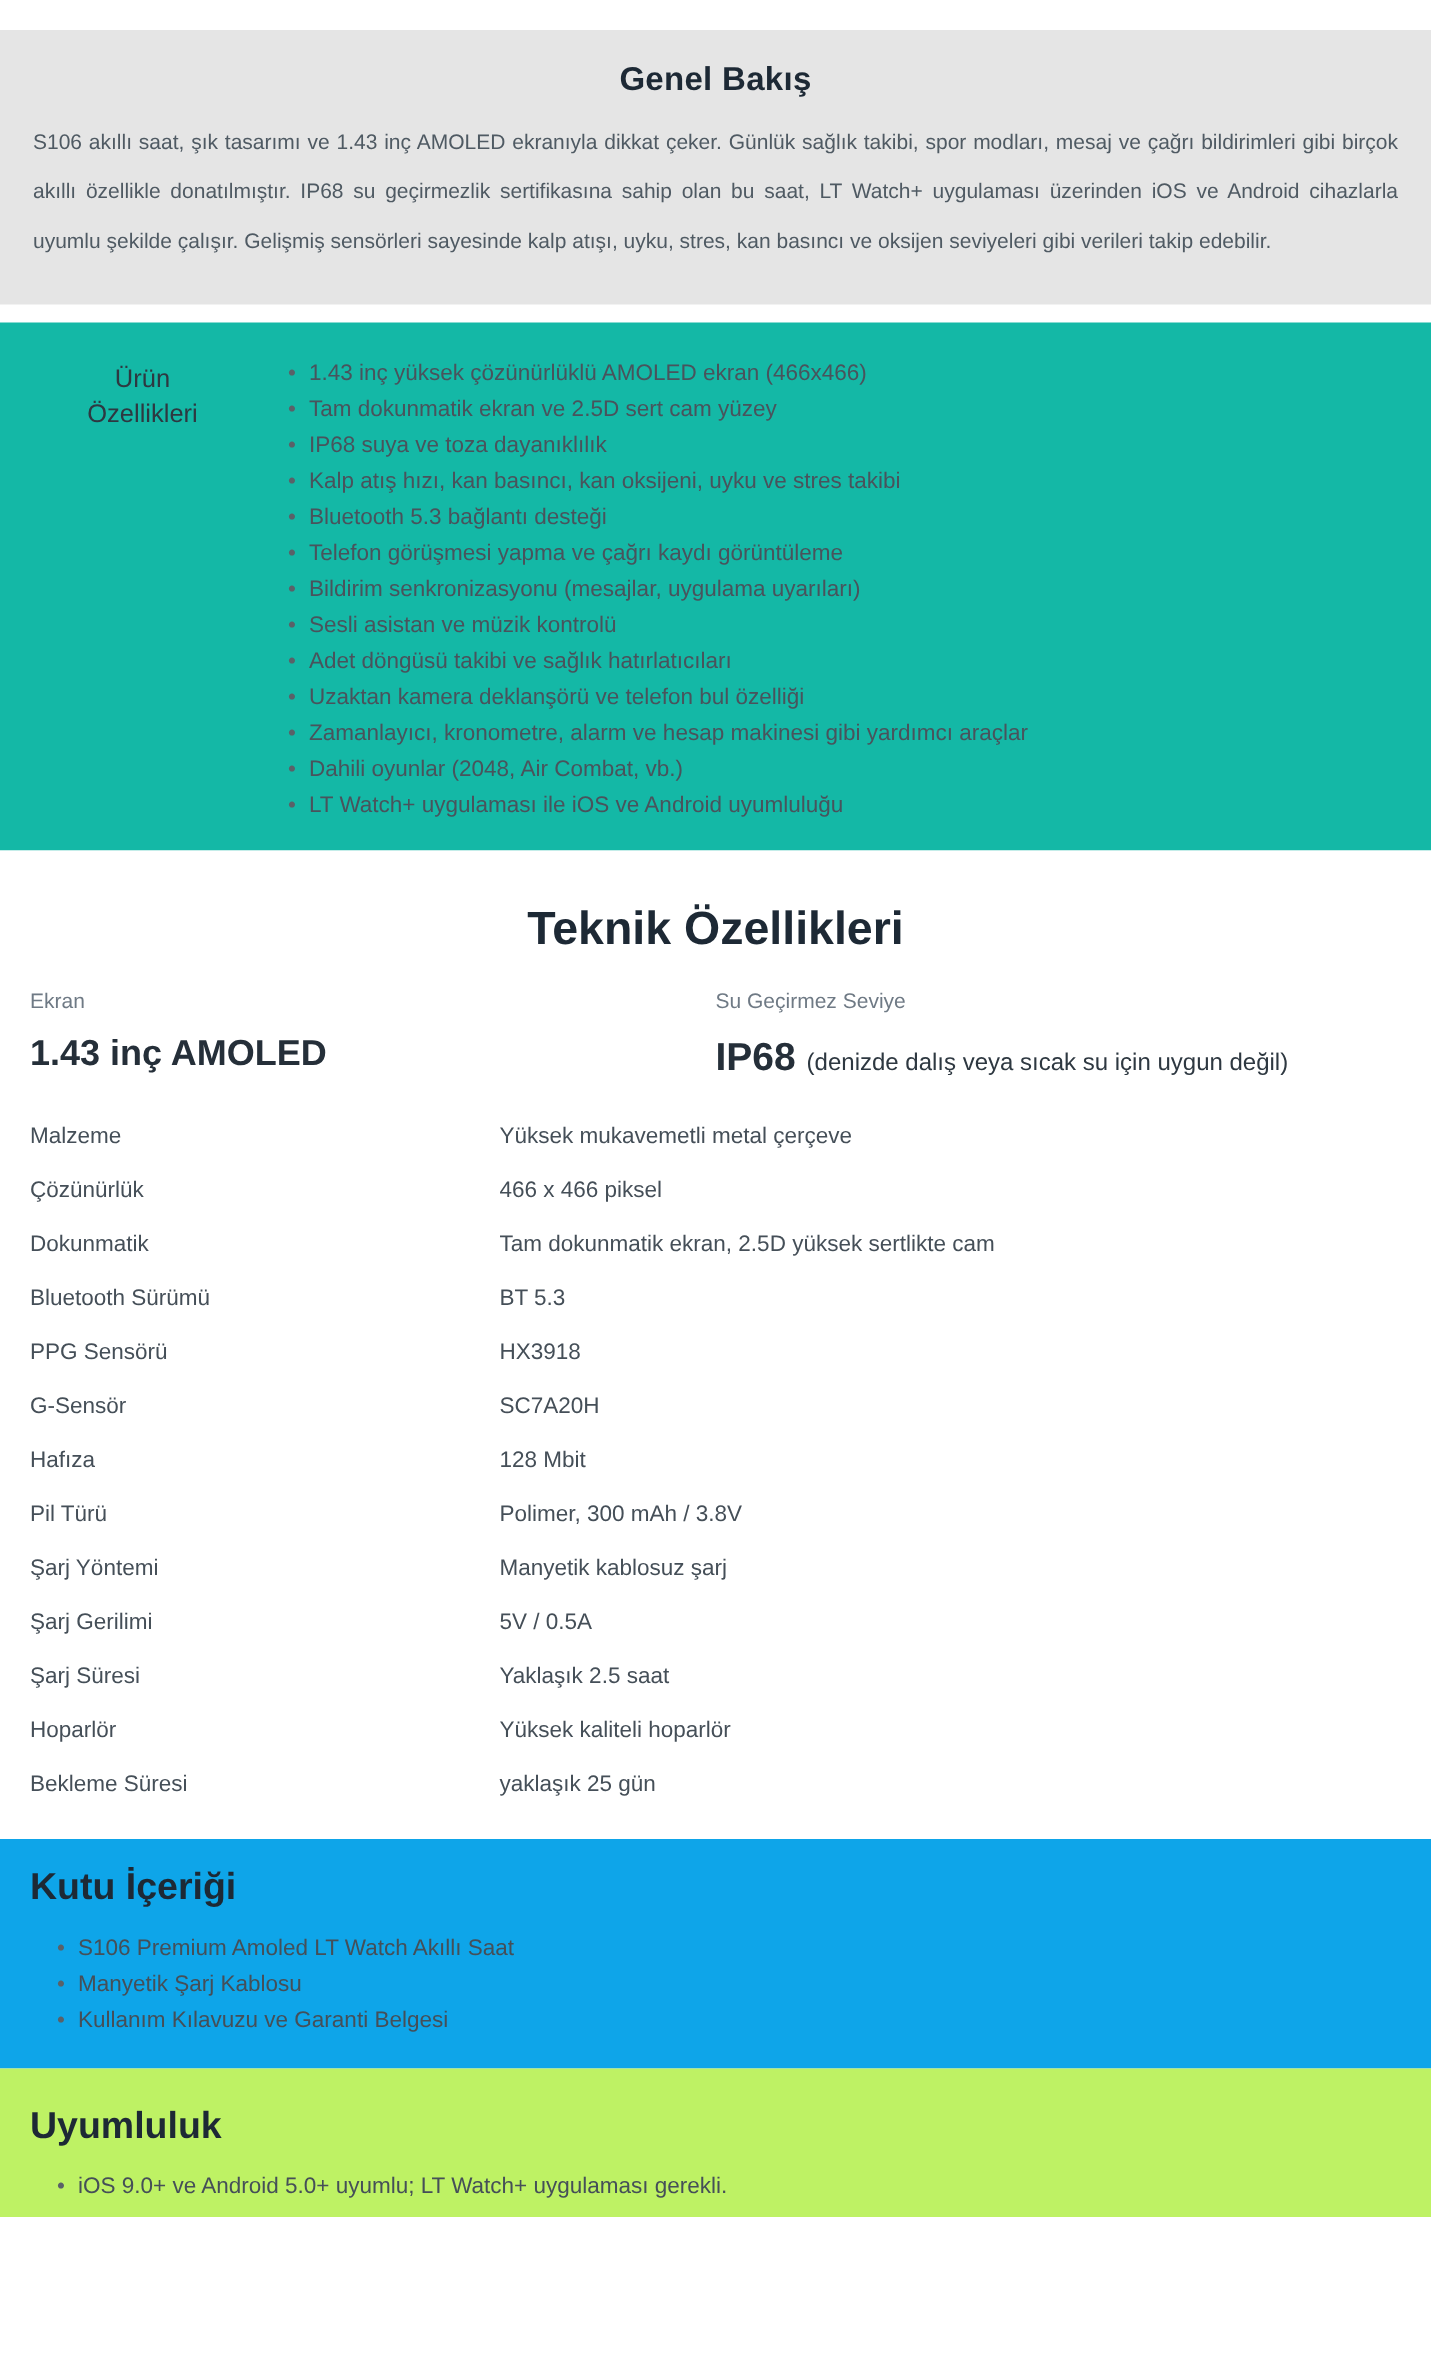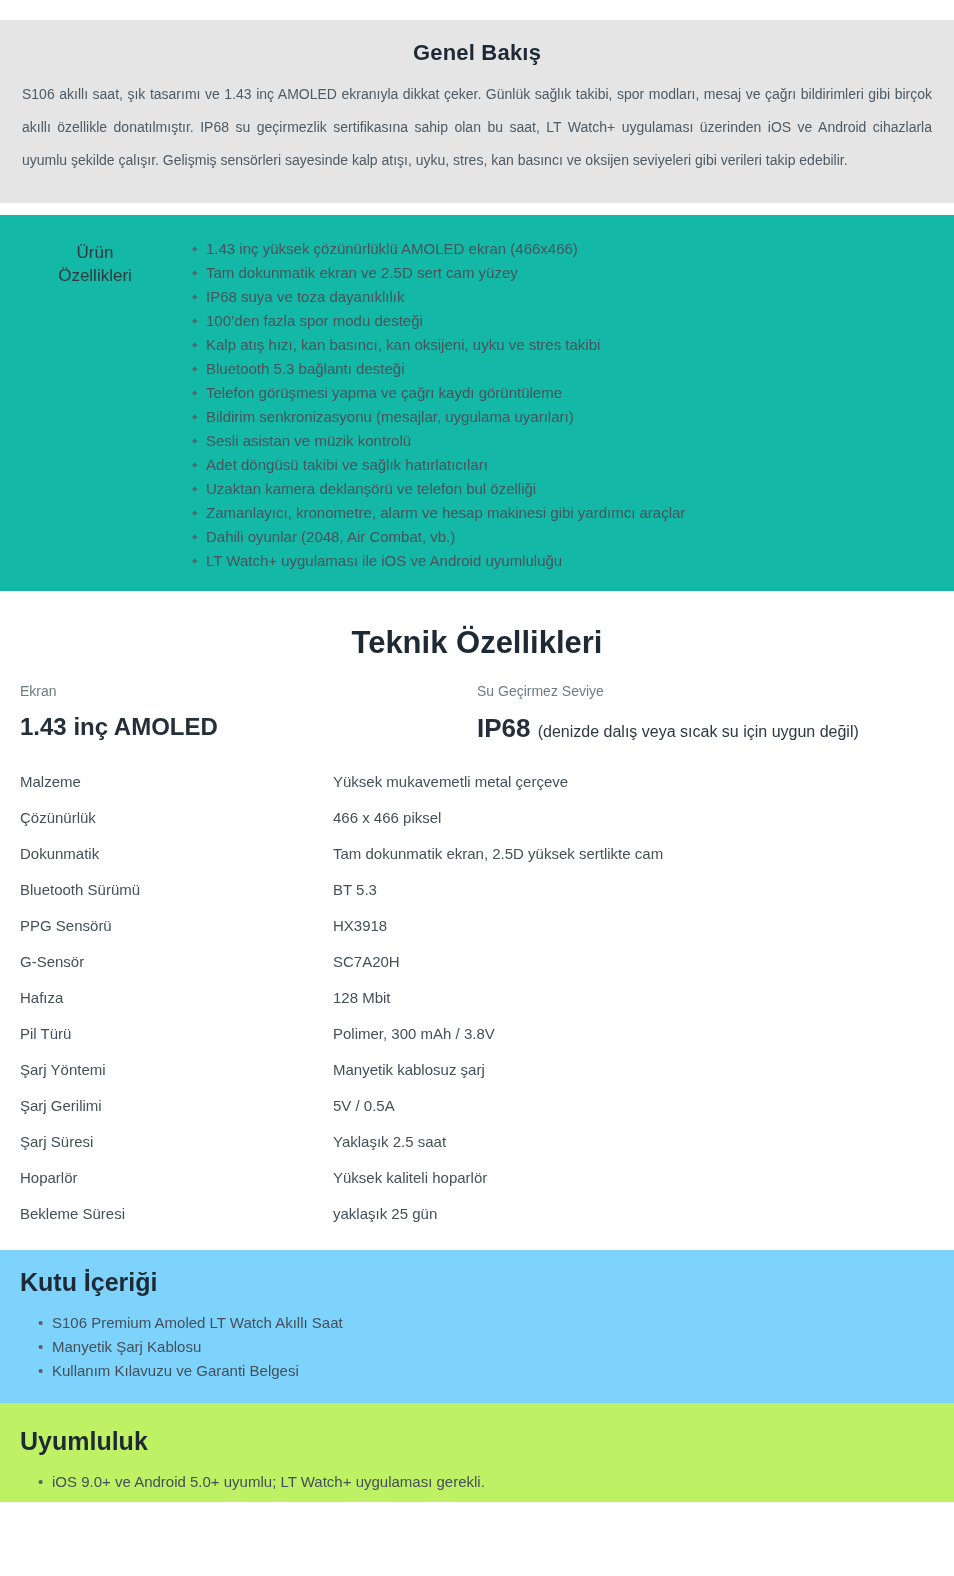--- a/index.html
+++ b/index.html
@@ -84,21 +84,21 @@
     grid-template-columns: 313px 1fr;
     padding: 9px 0;
     font-size: 15px;
     line-height: 18px;
   }
   .spec-label { color: #454f58; }
   .spec-value { color: #454f58; }
 
   
   .box {
-    background: #7dd3fc;
+    background: #0ea5e9;
     padding: 18px 20px 20px;
     margin-top: 8px;
   }
   .left-title {
     margin: 0 0 14px;
     font-size: 25px;
     font-weight: 700;
     color: #1d2935;
   }
   .box li, .compat li {
@@ -120,21 +120,20 @@
     <h2 class="center-title">Genel Bakış</h2>
     <p class="overview-body">S106 akıllı saat, şık tasarımı ve 1.43 inç AMOLED ekranıyla dikkat çeker. Günlük sağlık takibi, spor modları, mesaj ve çağrı bildirimleri gibi birçok akıllı özellikle donatılmıştır. IP68 su geçirmezlik sertifikasına sahip olan bu saat, LT Watch+ uygulaması üzerinden iOS ve Android cihazlarla uyumlu şekilde çalışır. Gelişmiş sensörleri sayesinde kalp atışı, uyku, stres, kan basıncı ve oksijen seviyeleri gibi verileri takip edebilir.</p>
   </section>
 
   <section class="features">
     <div class="features-label">Ürün Özellikleri</div>
     <ul class="dotted features-list">
       <li>1.43 inç yüksek çözünürlüklü AMOLED ekran (466x466)</li>
       <li>Tam dokunmatik ekran ve 2.5D sert cam yüzey</li>
       <li>IP68 suya ve toza dayanıklılık</li>
-      <li>100’den fazla spor modu desteği</li>
       <li>Kalp atış hızı, kan basıncı, kan oksijeni, uyku ve stres takibi</li>
       <li>Bluetooth 5.3 bağlantı desteği</li>
       <li>Telefon görüşmesi yapma ve çağrı kaydı görüntüleme</li>
       <li>Bildirim senkronizasyonu (mesajlar, uygulama uyarıları)</li>
       <li>Sesli asistan ve müzik kontrolü</li>
       <li>Adet döngüsü takibi ve sağlık hatırlatıcıları</li>
       <li>Uzaktan kamera deklanşörü ve telefon bul özelliği</li>
       <li>Zamanlayıcı, kronometre, alarm ve hesap makinesi gibi yardımcı araçlar</li>
       <li>Dahili oyunlar (2048, Air Combat, vb.)</li>
       <li>LT Watch+ uygulaması ile iOS ve Android uyumluluğu</li>

